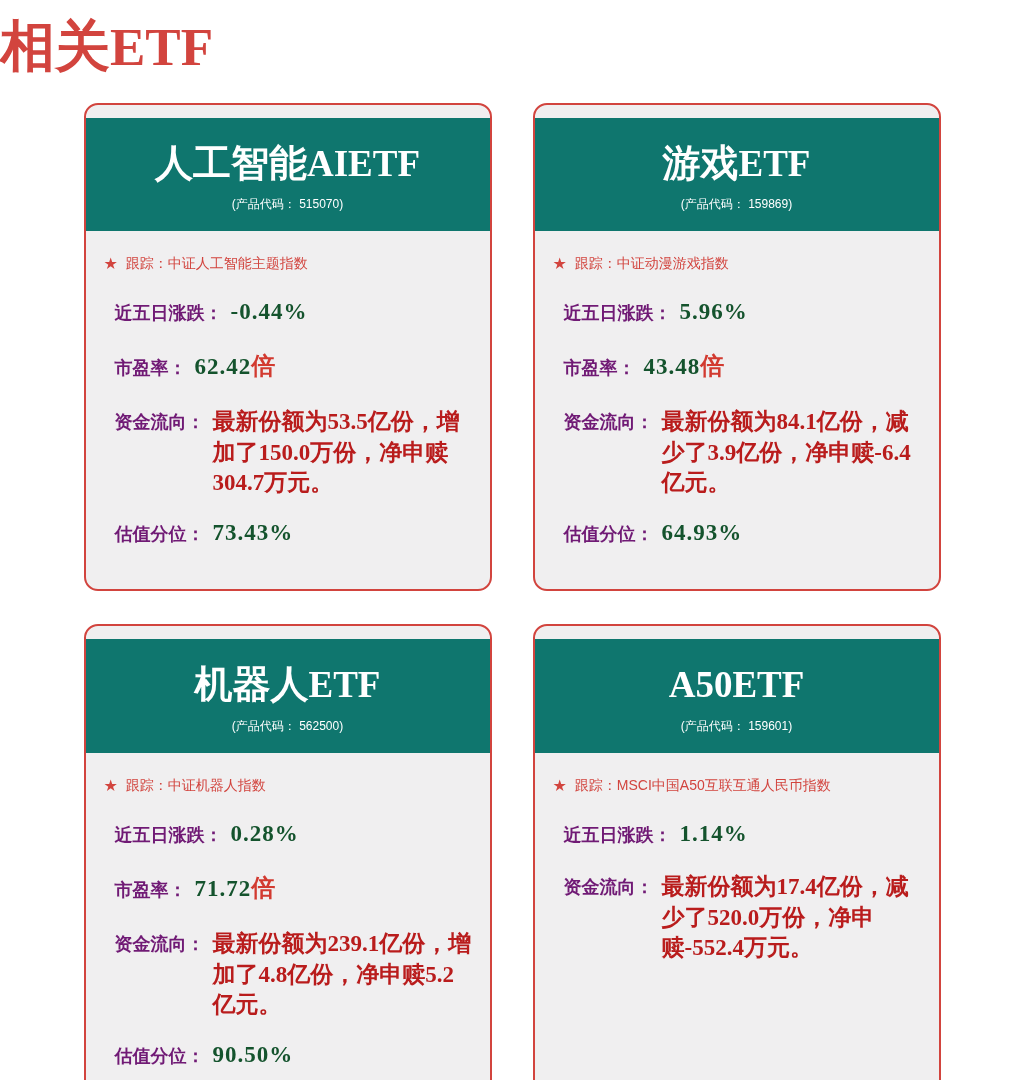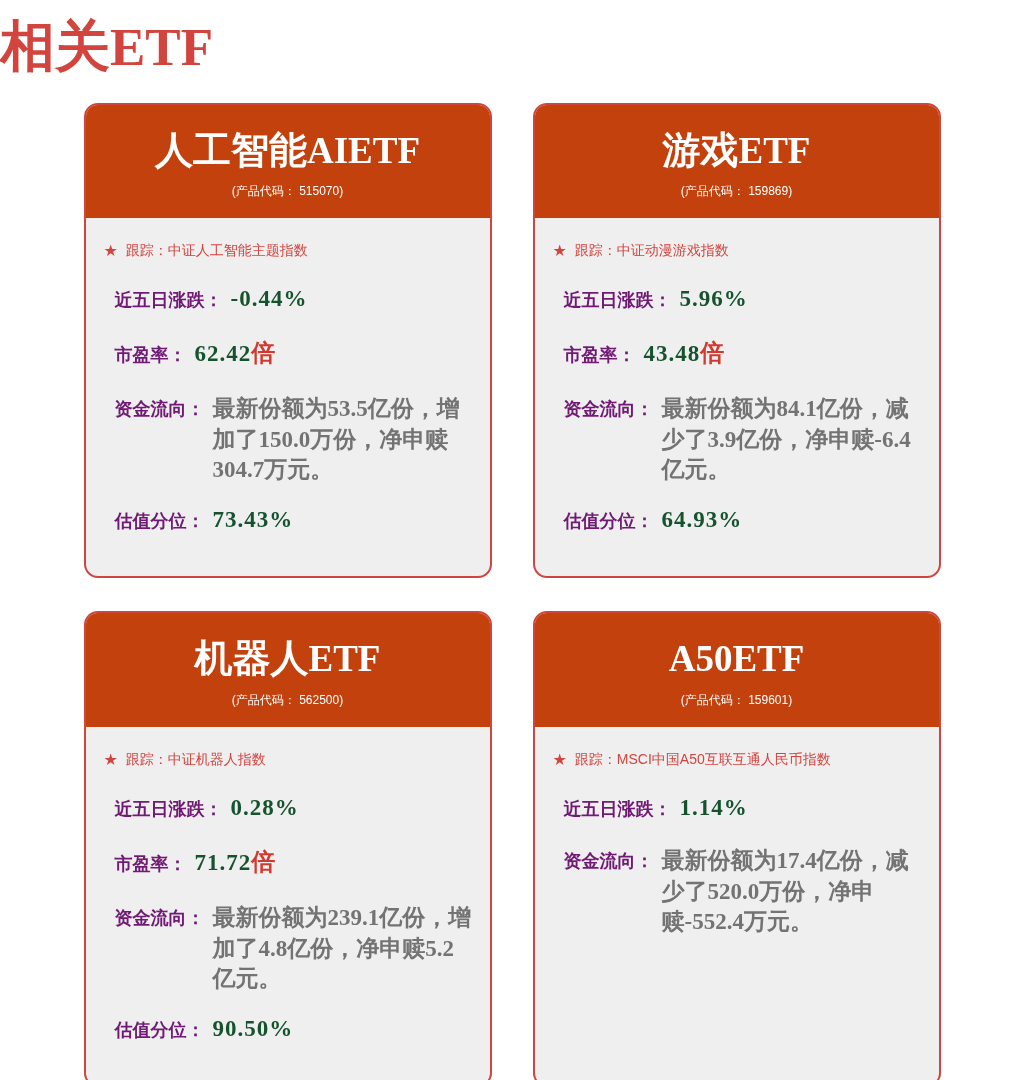--- a/index.html
+++ b/index.html
@@ -43,24 +43,25 @@
     box-sizing: border-box;
     border: 2px solid #d2443e;
     border-radius: 14px;
     overflow: hidden;
     background: #f0eff0;
     min-height: 458px;
     display: flex;
     flex-direction: column;
   }
   .card-header {
-    background: #c2410c;
+    background: #0f766e;
     color: #ffffff;
     text-align: center;
     padding: 26px 10px 18px 10px;
+    margin-top: 13px;
   }
   .card-name { line-height: 1.05; }
   .card-name .zh {
     font-size: 38px;
     font-weight: 900;
     font-family: "Liberation Sans", sans-serif;
   }
   .card-name .latin {
     font-size: 37px;
     font-weight: 700;
@@ -110,21 +111,21 @@
   }
   .unit {
     color: #d23a30;
     font-family: "Liberation Sans", sans-serif;
     font-weight: 900;
     font-size: 24px;
   }
   .flow-row { align-items: flex-start; margin-bottom: 22px; }
   .flow-row .lbl { position: relative; top: 3px; }
   .flow-val {
-    color: #737373;
+    color: #b91c1c;
     font-family: "Liberation Serif", serif;
     font-weight: 700;
     font-size: 23px;
     line-height: 1.32;
     flex: 1;
   }
 </style>
 </head>
 <body>
 

